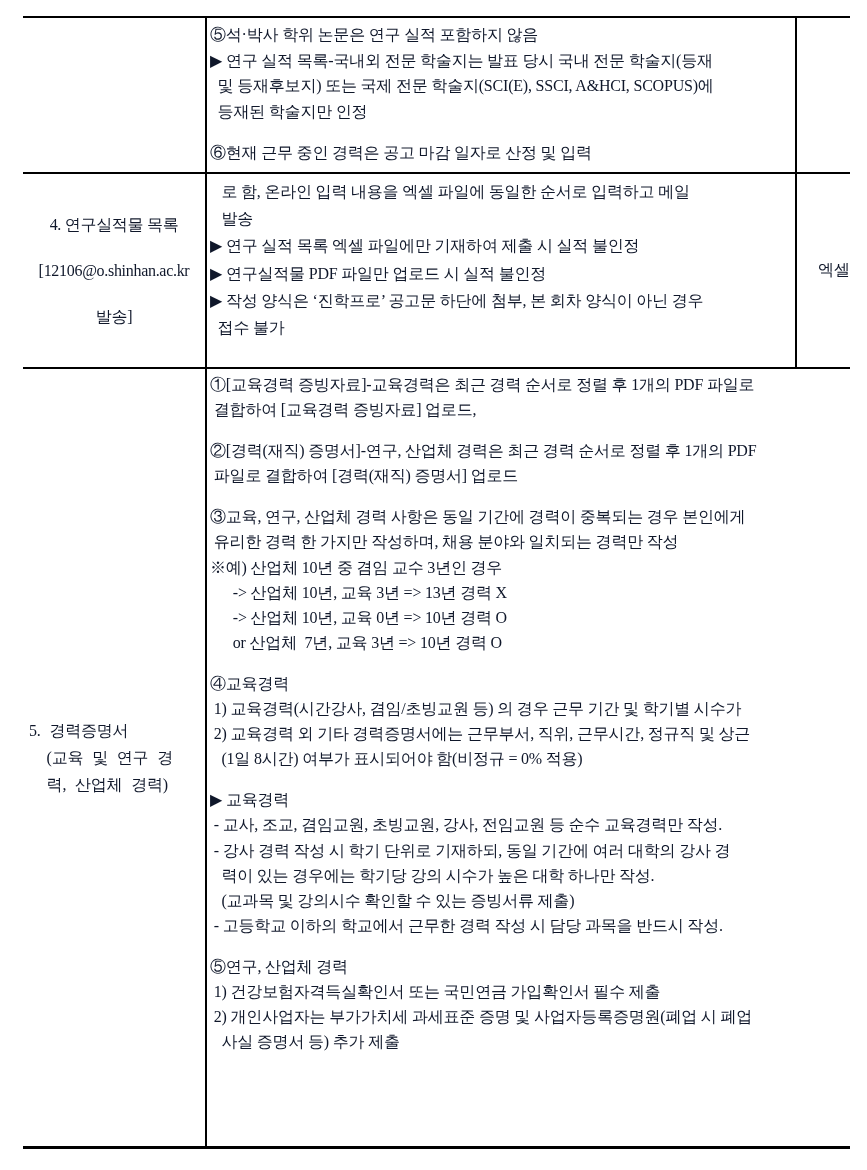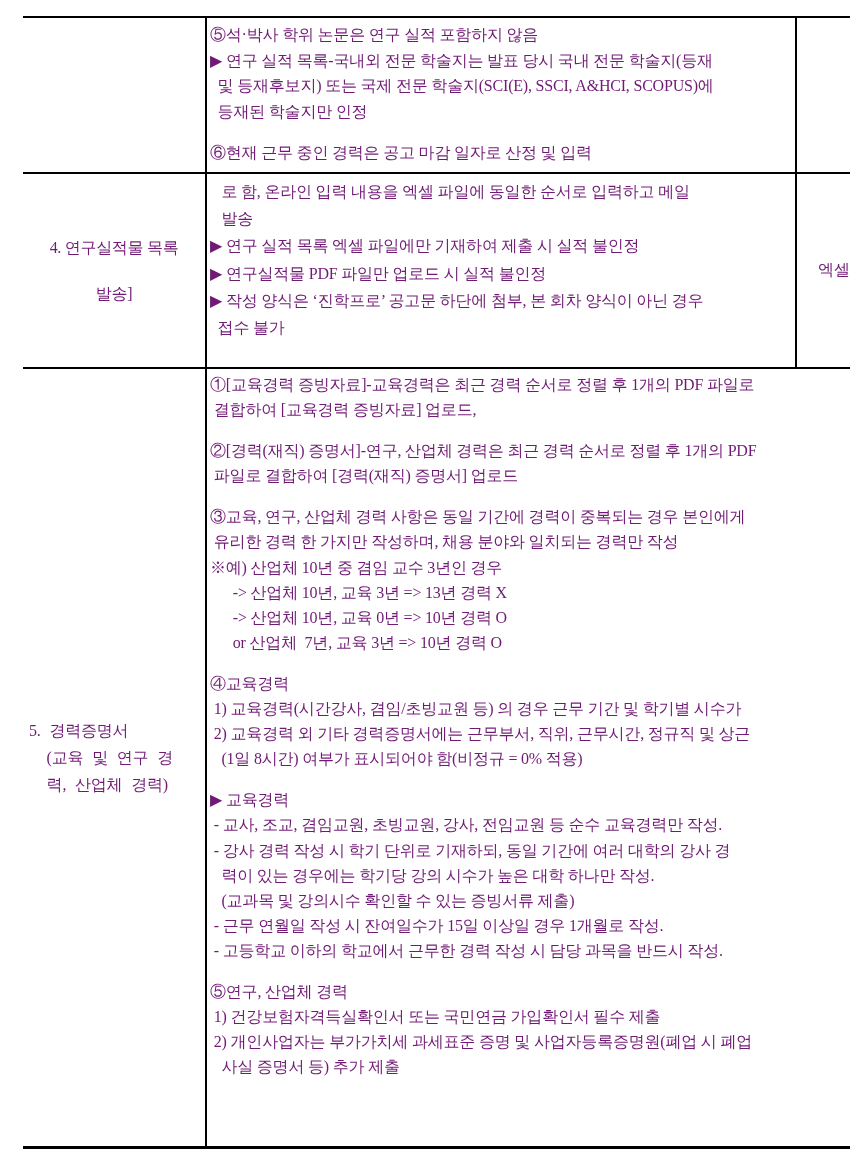--- a/index.html
+++ b/index.html
@@ -2,21 +2,21 @@
 <html><head>
 <meta charset="utf-8">
 <style>
   html,body { margin:0; padding:0; background:#ffffff; }
   .page {
     position: relative;
     width: 867px;
     height: 1170px;
     background: #ffffff;
     font-family: "Liberation Serif", "DejaVu Serif", serif;
-    color: #701a75;
+    color: #0f172a;
     overflow: hidden;
   }
   .hline { position:absolute; left:23px; width:827px; background:#000; }
   .hline.top    { top:16px;  height:2px; }
   .hline.mid1   { top:172px; height:2px; }
   .hline.mid2   { top:367px; height:2px; }
   .hline.bottom { top:1146px; height:3px; }
   .vline { position:absolute; width:2px; background:#000; }
   .vline.c1 { left:205px; top:16px; height:1132px; }
   .vline.c2 { left:795px; top:16px; height:353px; }
@@ -67,20 +67,21 @@
       <div class="line">⑤석·박사 학위 논문은 연구 실적 포함하지 않음</div>
       <div class="line">▶ 연구 실적 목록-국내외 전문 학술지는 발표 당시 국내 전문 학술지(등재</div>
       <div class="line">  및 등재후보지) 또는 국제 전문 학술지(SCI(E), SSCI, A&amp;HCI, SCOPUS)에</div>
       <div class="line">  등재된 학술지만 인정</div>
       <div class="line"></div>
       <div class="line">⑥현재 근무 중인 경력은 공고 마감 일자로 산정 및 입력</div>
     </div>
 
   <div class="cell r2c1">
       <div class="line">4. 연구실적물 목록</div>
+      <div class="line">[12106@o.shinhan.ac.kr</div>
       <div class="line">발송]</div>
     </div>
   <div class="cell r2c2">
       <div class="line">   로 함, 온라인 입력 내용을 엑셀 파일에 동일한 순서로 입력하고 메일</div>
       <div class="line">   발송</div>
       <div class="line">▶ 연구 실적 목록 엑셀 파일에만 기재하여 제출 시 실적 불인정</div>
       <div class="line">▶ 연구실적물 PDF 파일만 업로드 시 실적 불인정</div>
       <div class="line">▶ 작성 양식은 ‘진학프로’ 공고문 하단에 첨부, 본 회차 양식이 아닌 경우</div>
       <div class="line">  접수 불가</div>
     </div>
@@ -110,21 +111,20 @@
       <div class="line">④교육경력</div>
       <div class="line"> 1) 교육경력(시간강사, 겸임/초빙교원 등) 의 경우 근무 기간 및 학기별 시수가</div>
       <div class="line"> 2) 교육경력 외 기타 경력증명서에는 근무부서, 직위, 근무시간, 정규직 및 상근</div>
       <div class="line">   (1일 8시간) 여부가 표시되어야 함(비정규 = 0% 적용)</div>
       <div class="line"></div>
       <div class="line">▶ 교육경력</div>
       <div class="line"> - 교사, 조교, 겸임교원, 초빙교원, 강사, 전임교원 등 순수 교육경력만 작성.</div>
       <div class="line"> - 강사 경력 작성 시 학기 단위로 기재하되, 동일 기간에 여러 대학의 강사 경</div>
       <div class="line">   력이 있는 경우에는 학기당 강의 시수가 높은 대학 하나만 작성.</div>
       <div class="line">   (교과목 및 강의시수 확인할 수 있는 증빙서류 제출)</div>
-      <div class="line"> - 근무 연월일 작성 시 잔여일수가 15일 이상일 경우 1개월로 작성.</div>
       <div class="line"> - 고등학교 이하의 학교에서 근무한 경력 작성 시 담당 과목을 반드시 작성.</div>
       <div class="line"></div>
       <div class="line">⑤연구, 산업체 경력</div>
       <div class="line"> 1) 건강보험자격득실확인서 또는 국민연금 가입확인서 필수 제출</div>
       <div class="line"> 2) 개인사업자는 부가가치세 과세표준 증명 및 사업자등록증명원(폐업 시 폐업</div>
       <div class="line">   사실 증명서 등) 추가 제출</div>
     </div>
 
 </div>
 

